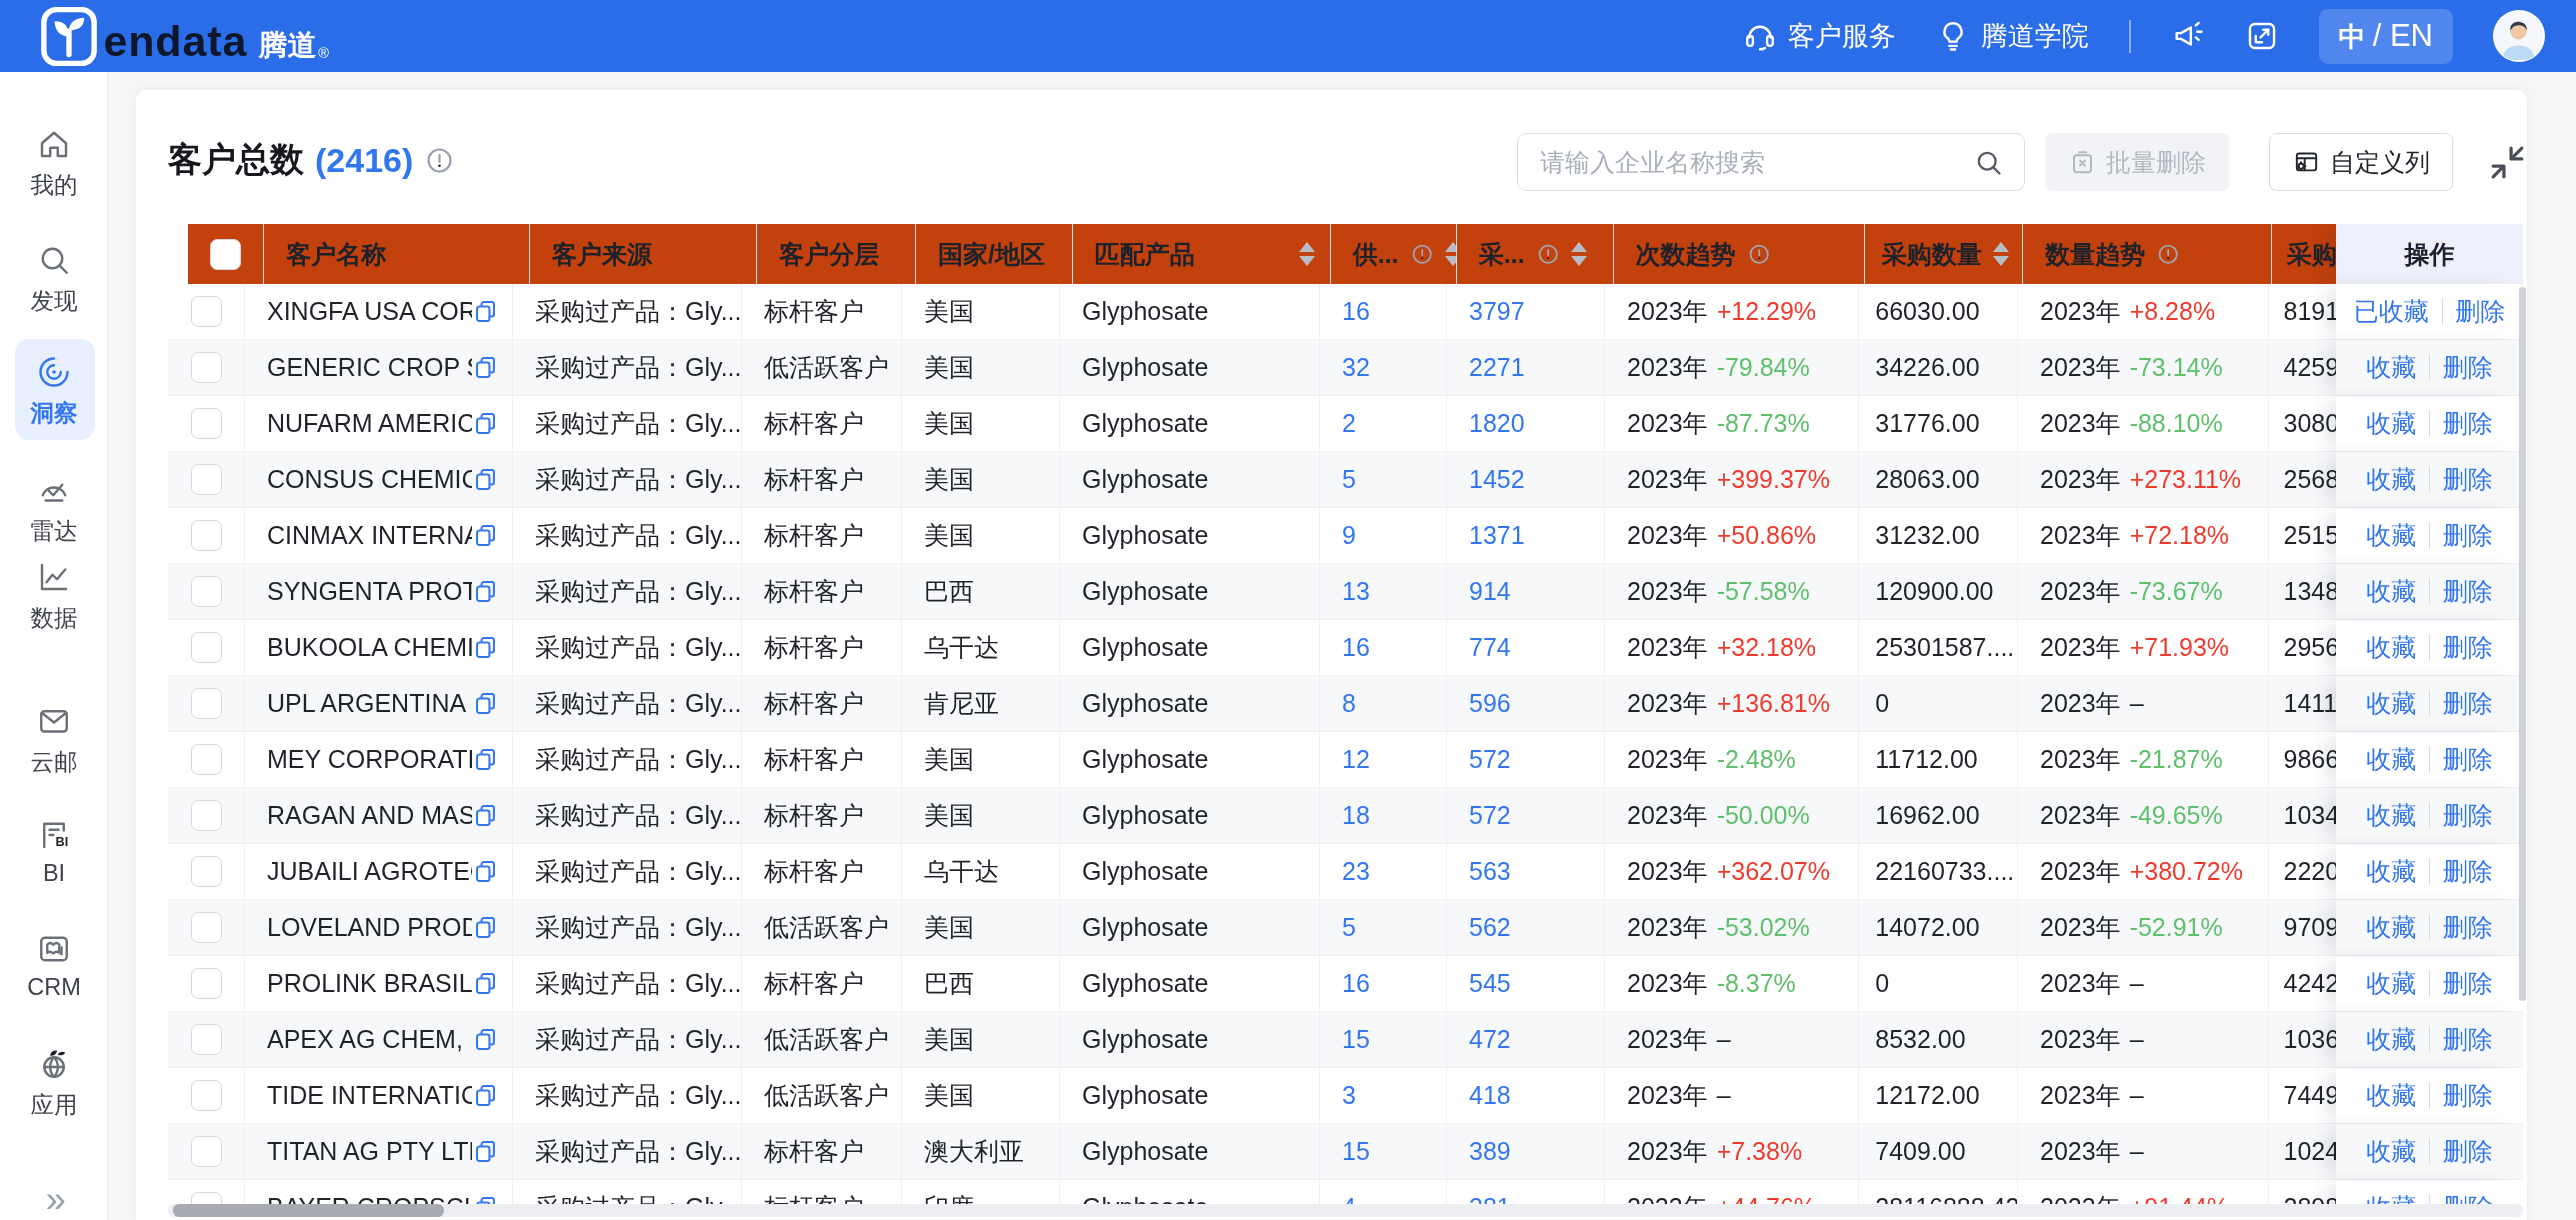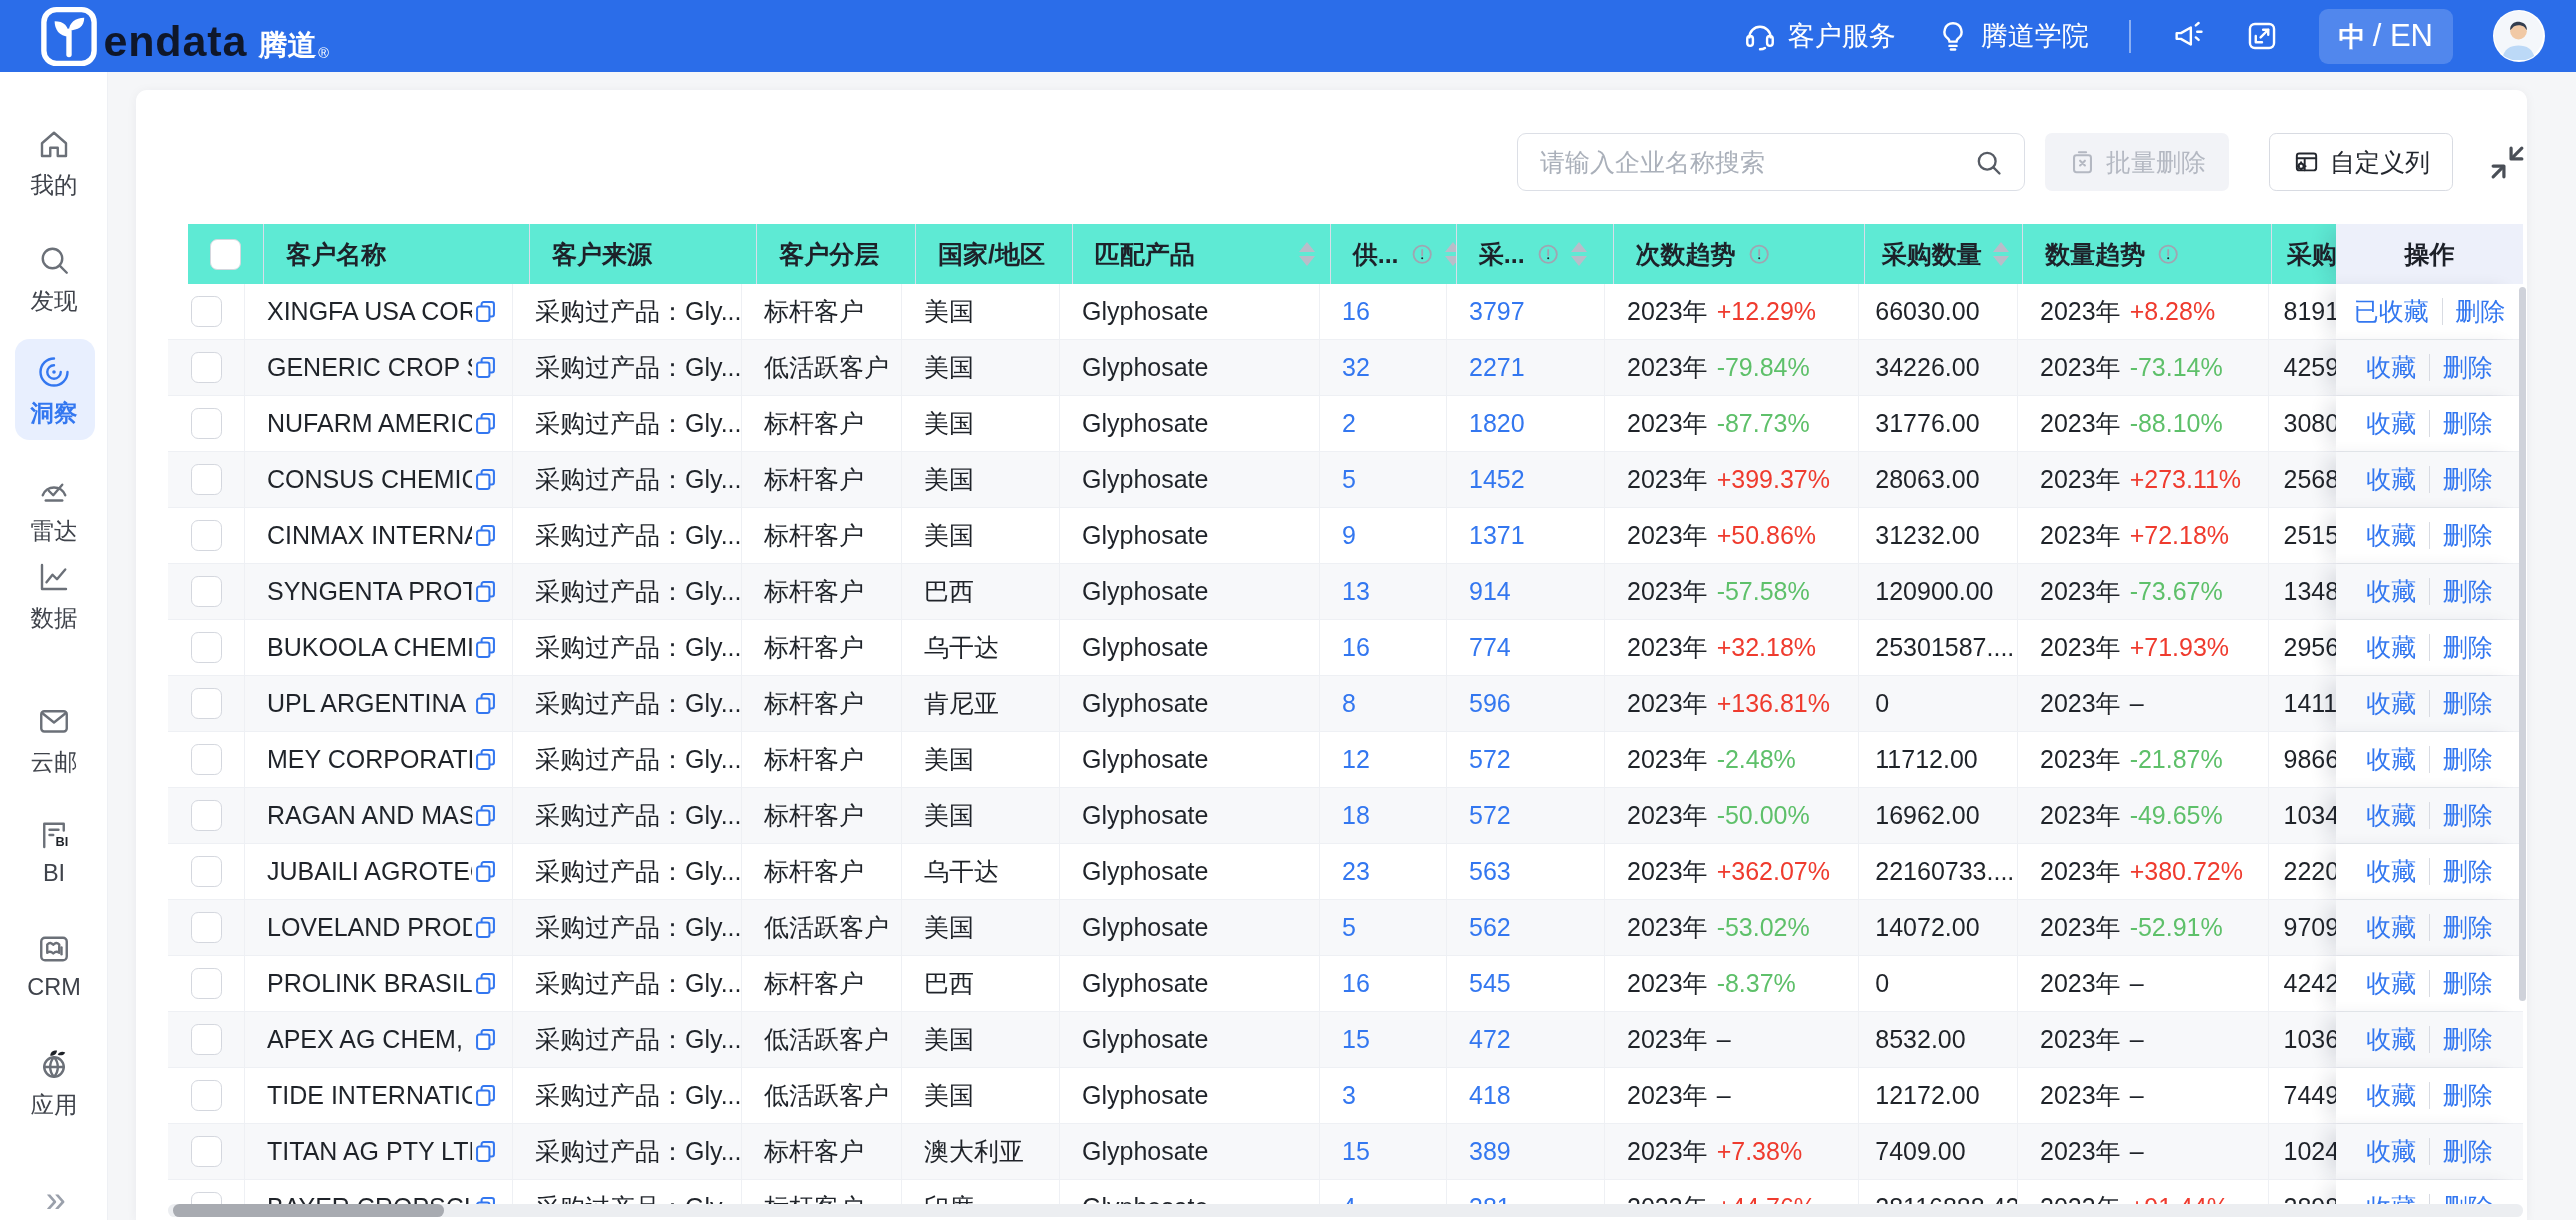--- a/index.html
+++ b/index.html
@@ -67,21 +67,21 @@
 
   .btn { position:absolute; top:43px; height:58px; border-radius:7.2px; display:flex; align-items:center; justify-content:center; gap:9px; font-size:25px; cursor:pointer;font-family:Liberation Mono, monospace; }
   .btn-batch { left:1909px; width:184px; background:#f2f3f7; color:#b4b8c2; }
   .btn-batch svg { width:29px; height:29px; stroke:#b4b8c2; fill:none; stroke-width:1.7; stroke-linecap:round; stroke-linejoin:round; }
   .btn-custom { left:2133px; width:184px; background:#fff; border:1.8px solid #d8dbe2; color:#23272e; }
   .btn-custom svg { width:29px; height:29px; stroke:#23272e; fill:none; stroke-width:1.6; stroke-linecap:round; stroke-linejoin:round; }
   .shrink-ic { position:absolute; left:2350px; top:51px; width:43px; height:43px; stroke:#4a4f57; fill:none; stroke-width:1.8; stroke-linecap:round; stroke-linejoin:round; cursor:pointer; }
 
   
   .twrap { position:absolute; left:32px; top:134px; width:2355px; height:982px; overflow:hidden; }
-  .thead { position:relative; display:flex; height:60px; background:#5eead4; align-items:stretch;margin-left:20px; }
+  .thead { position:relative; display:flex; height:60px; background:#c2410c; align-items:stretch;margin-left:20px; }
   .hcell { display:flex; align-items:center; font-size:25px; font-weight:700; color:#1d2129; padding-left:22px; border-right:0.9px solid #d9dde9; overflow:hidden; white-space:nowrap; }
   .trow { position:relative; display:flex; height:56px; background:#fff; border-bottom:0.9px solid #eef0f4; align-items:stretch; }
   .trow.alt { background:#f7f8fa; }
   .cell { display:flex; align-items:center; font-size:25px; color:#1f2329; padding-left:22px; border-right:0.9px solid #eef0f4; overflow:hidden; white-space:nowrap; }
 
   .c-cb { width:77px; padding-left:0; justify-content:center; }
   .c-name { width:268px; }
   .c-source { width:229px; }
   .c-tier { width:160px; }
   .c-country { width:158px; }
@@ -267,20 +267,29 @@
       <path d="M14.5 5.8 C15.5 3.8 17.5 3.5 19.5 4.3 C18.5 6.3 16.5 6.6 14.5 5.8 Z" fill="currentColor" stroke="none"></path>
     </svg>
     <span class="s-label">应用</span>
   </div>
 
   <div class="side-collapse">»</div>
 </div>
 
 <div class="card">
 
+  <div class="page-title">
+    <span class="t-main">客户总数</span>
+    <span class="t-count">(2416)</span>
+    <svg class="info-ic" viewBox="0 0 24 24">
+      <circle cx="12" cy="12" r="8.5"></circle>
+        <path d="M12 7.8 V13"></path>
+        <circle cx="12" cy="16" r="1" fill="currentColor" stroke="none"></circle>
+    </svg>
+  </div>
 
   <div class="search-box">
     <input type="text" placeholder="请输入企业名称搜索" style="">
     <svg class="search-ic" viewBox="0 0 24 24">
       <circle cx="11" cy="11" r="6.5"></circle>
         <path d="M15.8 15.8 L20.5 20.5"></path>
     </svg>
   </div>
 
   <div class="btn btn-batch">

